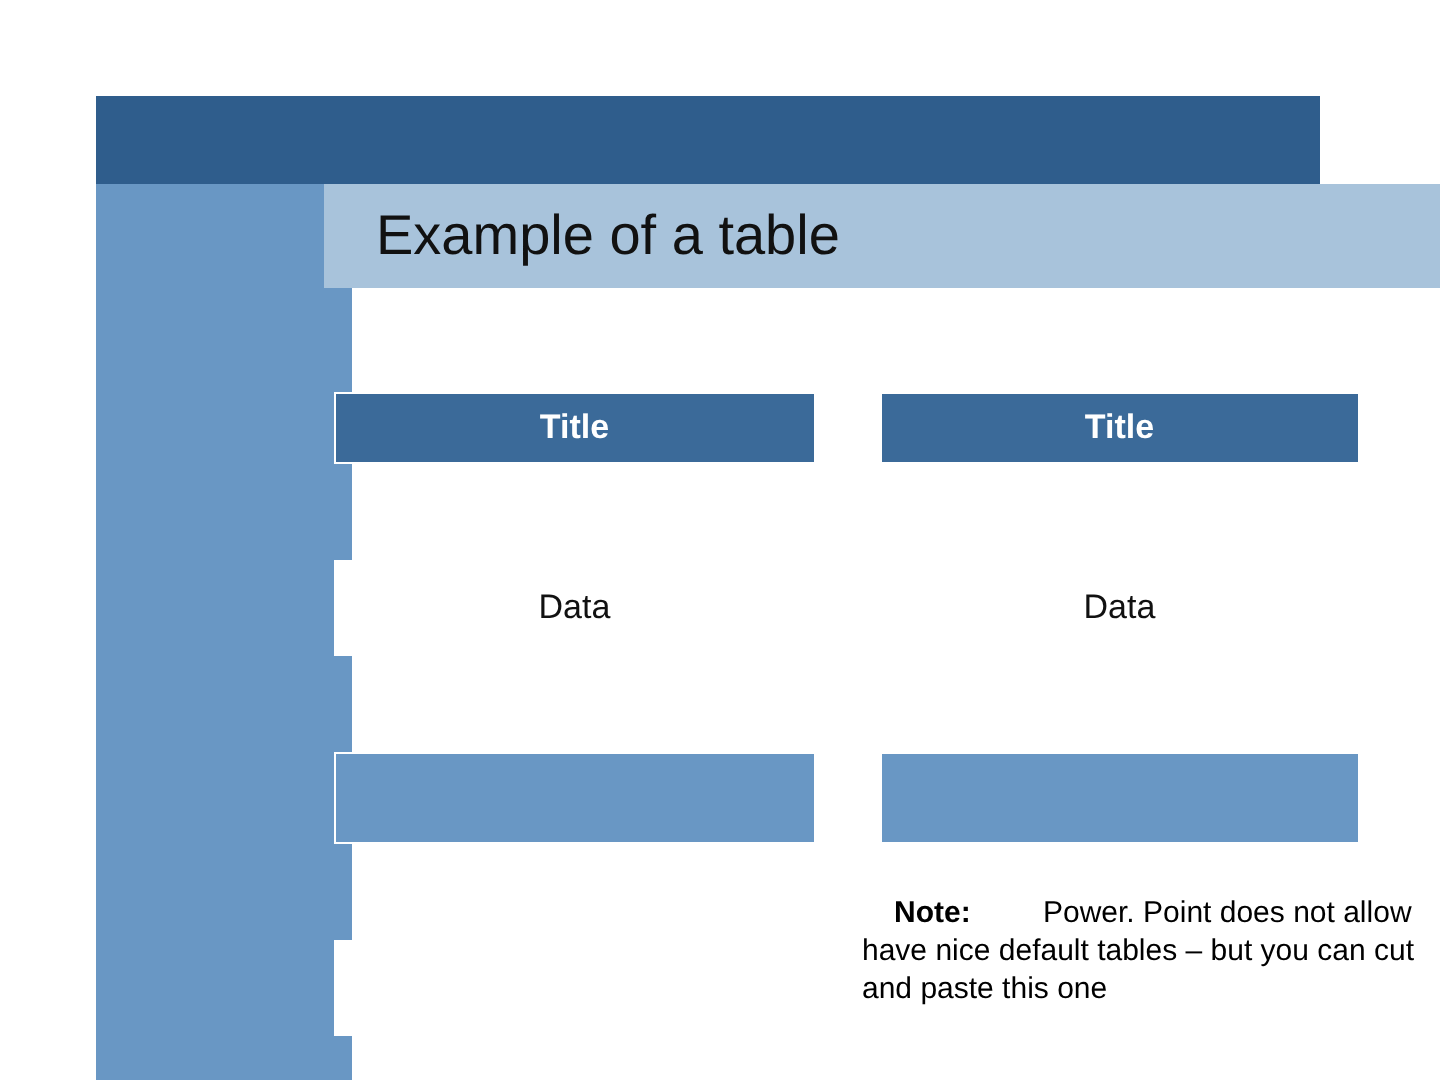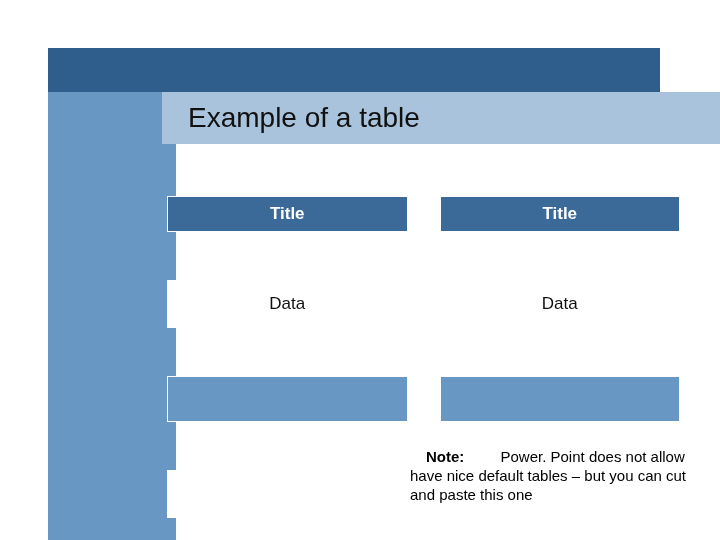--- a/index.html
+++ b/index.html
@@ -88,21 +88,21 @@
   .tbl .data-row.r1 .cell { background: #ffffff; }
   .tbl .data-row.r2 .cell { background: #6997c4; height: 46px; }
   .tbl .data-row.r3 .cell { background: #ffffff; }
   .tbl .data-row.r4 .cell { background: #6997c4; }
   .tbl .data-row.r5 .cell { background: #ffffff; }
   .tbl .data-row.r6 .cell { background: #6997c4; }
 
   
   .note {
     position: absolute;
-    left: 362px;
+    left: 383px;
     top: 400px;
     width: 280px;
     font-size: 15px;
     line-height: 1.25;
     color: #000;
   }
   .note .label { font-weight: 700; }
 </style>
 </head>
 <body>

